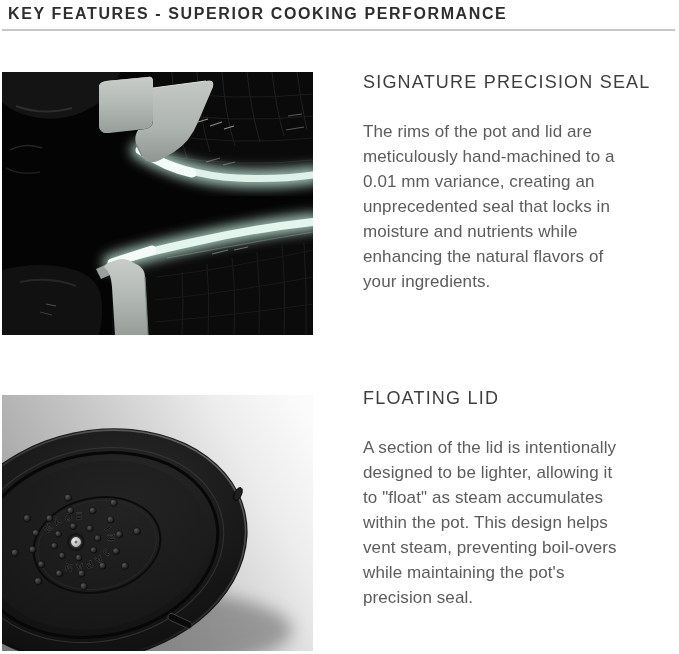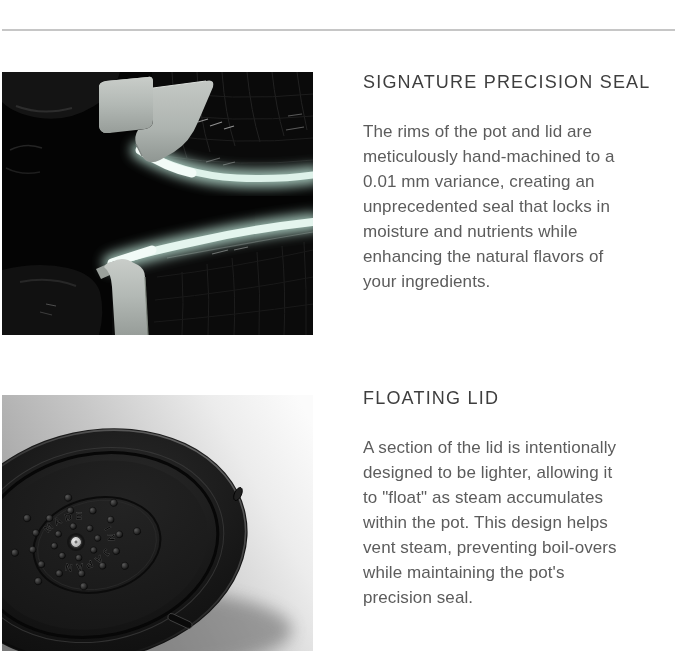--- a/index.html
+++ b/index.html
@@ -33,20 +33,21 @@
   .emboss{
     font-family:"Liberation Sans",sans-serif;font-size:10px;font-weight:700;
     letter-spacing:3px;fill:#090909;stroke:#565656;stroke-width:0.35;
   }
 </style>
 </head>
 <body>
 
 <div class="page">
 
+  <h1 class="header-title">KEY FEATURES - SUPERIOR COOKING PERFORMANCE</h1>
   <div class="header-rule"></div>
 
   <svg id="fig1" class="figure" viewBox="0 0 311 263" xmlns="http://www.w3.org/2000/svg">
     <defs>
       <linearGradient id="grayA" x1="0" y1="0" x2="0" y2="1">
         <stop offset="0" stop-color="#c6cac6"></stop>
         <stop offset="0.6" stop-color="#aeb4b0"></stop>
         <stop offset="1" stop-color="#8f9692"></stop>
       </linearGradient>
       <linearGradient id="grayB" x1="0" y1="0" x2="0" y2="1">

